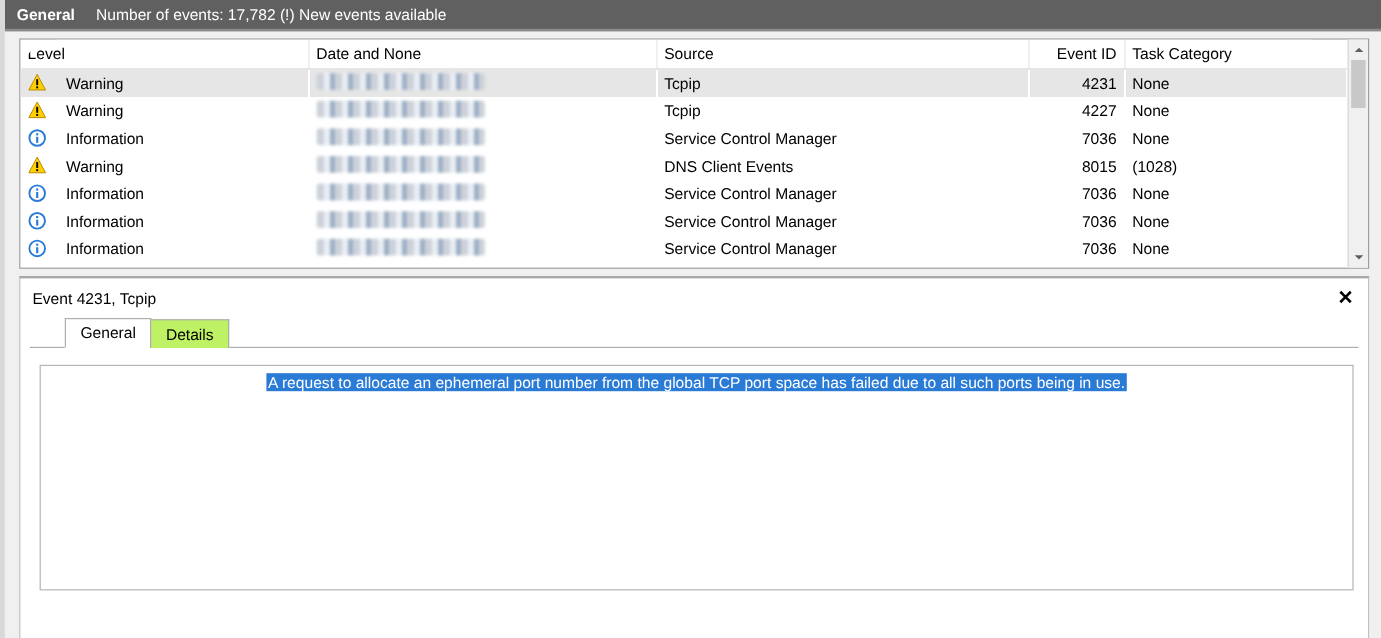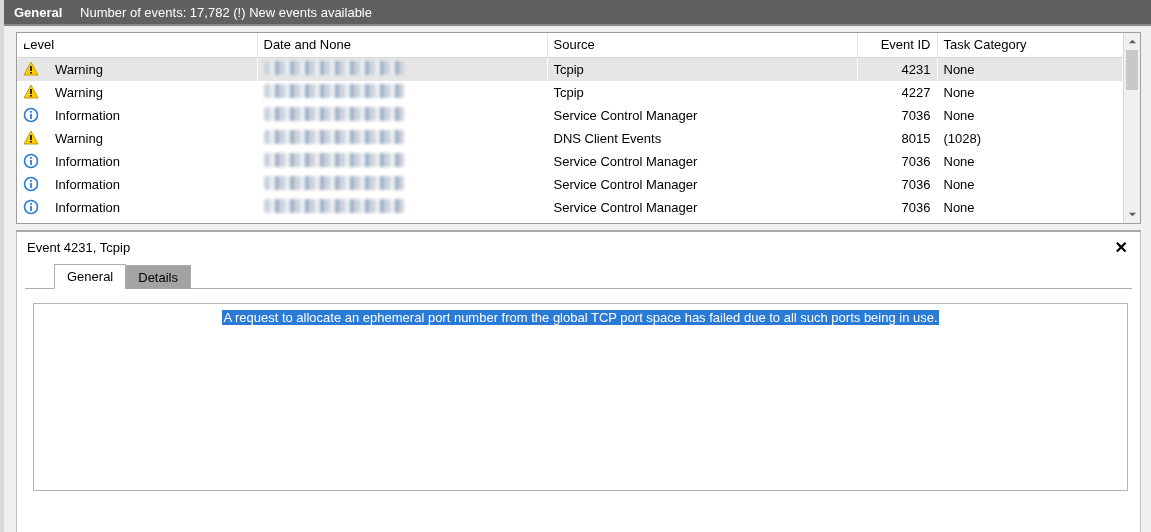--- a/index.html
+++ b/index.html
@@ -111,21 +111,21 @@
     padding: 2px 0 6px 2px;
   }
   .close-x { font-size: 16px; font-weight: bold; cursor: pointer; padding: 0 4px; }
   .tabs {
     display: flex; align-items: flex-end; gap: 0;
     border-bottom: 1px solid #aeaeae;
     padding-left: 4px;
   }
   .tab {
     padding: 4px 12px;
-    background: #a3a3a3;
+    background: #bef264;
     border: 1px solid #aeaeae;
     border-bottom: none;
     margin-right: -1px;
     cursor: pointer;
     position: relative;
     top: 1px;
   }
   .tab.active {
     background: #fff;
     border-bottom: 1px solid #fff;

